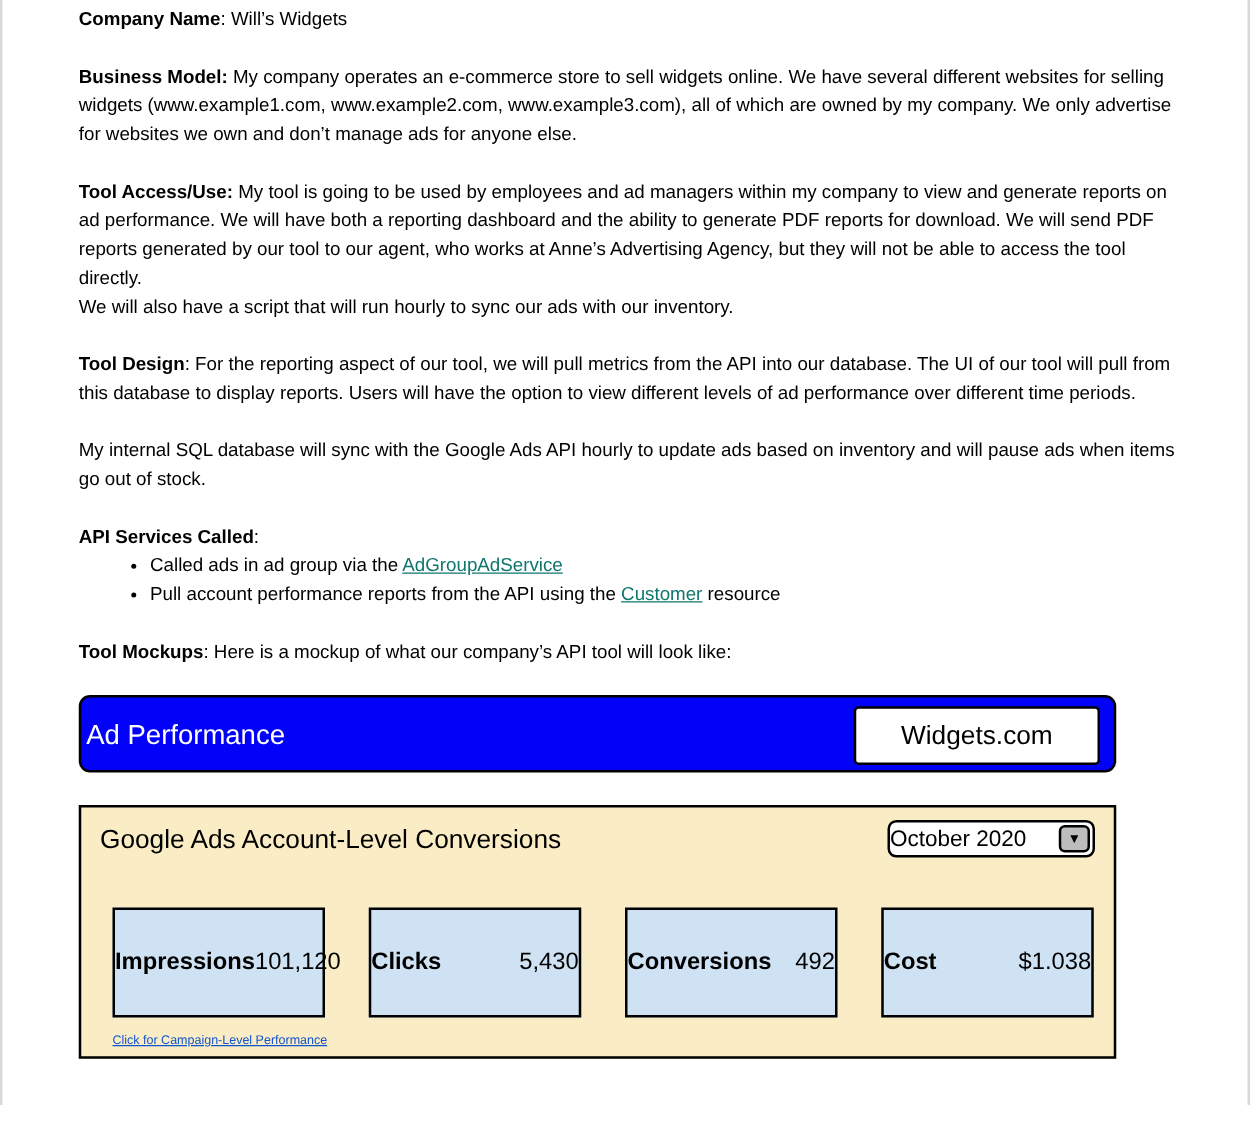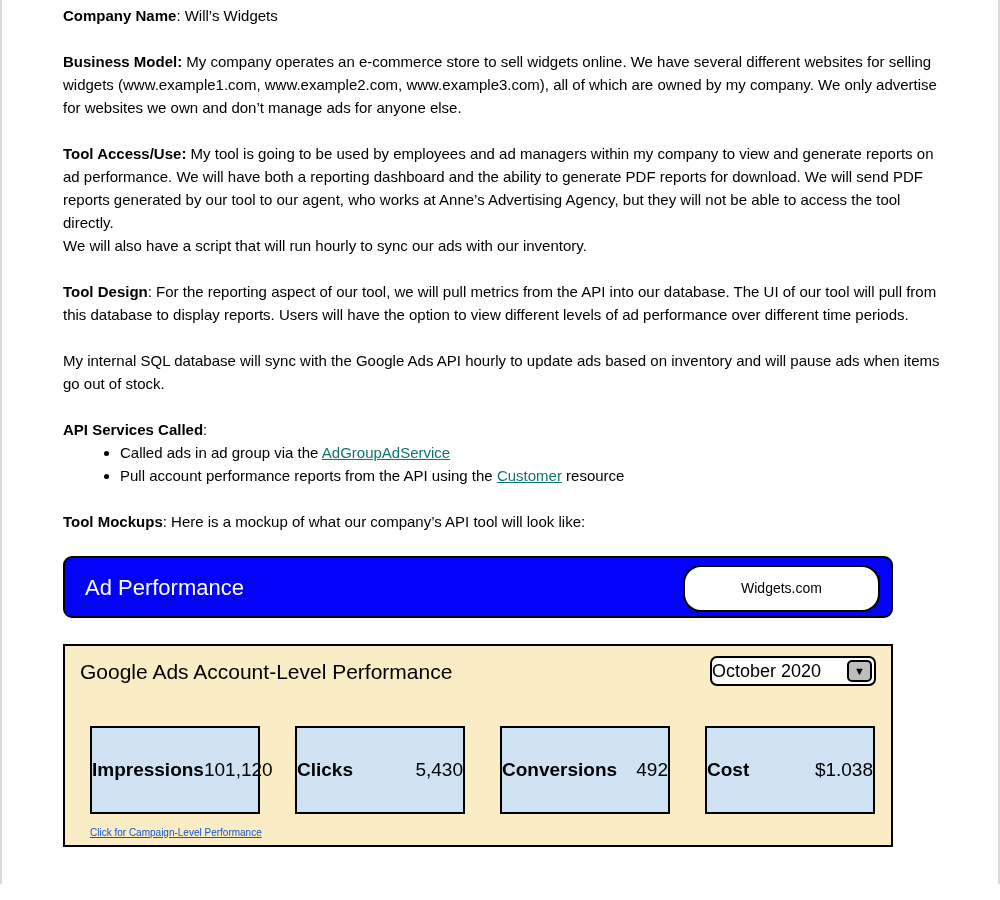--- a/index.html
+++ b/index.html
@@ -26,30 +26,30 @@
   .api-list li { line-height: 23px; }
   .doc-link { color: #0f766e; text-decoration: underline; cursor: pointer; }
   
   .mock-bar {
     width: 830px; height: 62px;
     background: var(--bar-blue, #0202f8);
     border: 2px solid #000;
     border-radius: 9px;
     position: relative;
     display: flex; align-items: center;
-    padding-left: 20px;
+    padding-left: 4px;
   }
   .bar-title { color: #fff; font-size: 22px; }
   .site-btn {
     position: absolute; right: 11px; top: 7px;
     width: 197px; height: 47px;
     background: #fff;
     border: 2px solid #000;
-    border-radius: 18px;
-    font-size: 14px; color: #000;
+    border-radius: 4px;
+    font-size: 21px; color: #000;
     display: flex; align-items: center; justify-content: center;
     cursor: pointer;
   }
   
   .panel {
     margin-top: 26px;
     width: 830px; height: 203px;
     background: var(--panel-bg, #faecc5);
     border: 2px solid #000;
     position: relative;
@@ -119,21 +119,21 @@
     </ul>
 
     <p class="para"><span class="lead">Tool Mockups</span><span>: Here is a mockup of what our company’s API tool will look like:</span></p>
 
     <div class="mock-bar">
       <span class="bar-title">Ad Performance</span>
       <div class="site-btn">Widgets.com</div>
     </div>
 
     <div class="panel">
-      <div class="panel-title">Google Ads Account-Level Performance</div>
+      <div class="panel-title">Google Ads Account-Level Conversions</div>
 
       <div class="dropdown">
         <span class="dropdown-value">October 2020</span>
         <span class="dropdown-arrow-box">▼</span>
       </div>
 
       <div class="cards">
         <div class="card">
           <div class="card-label">Impressions</div>
           <div class="card-value">101,120</div>

